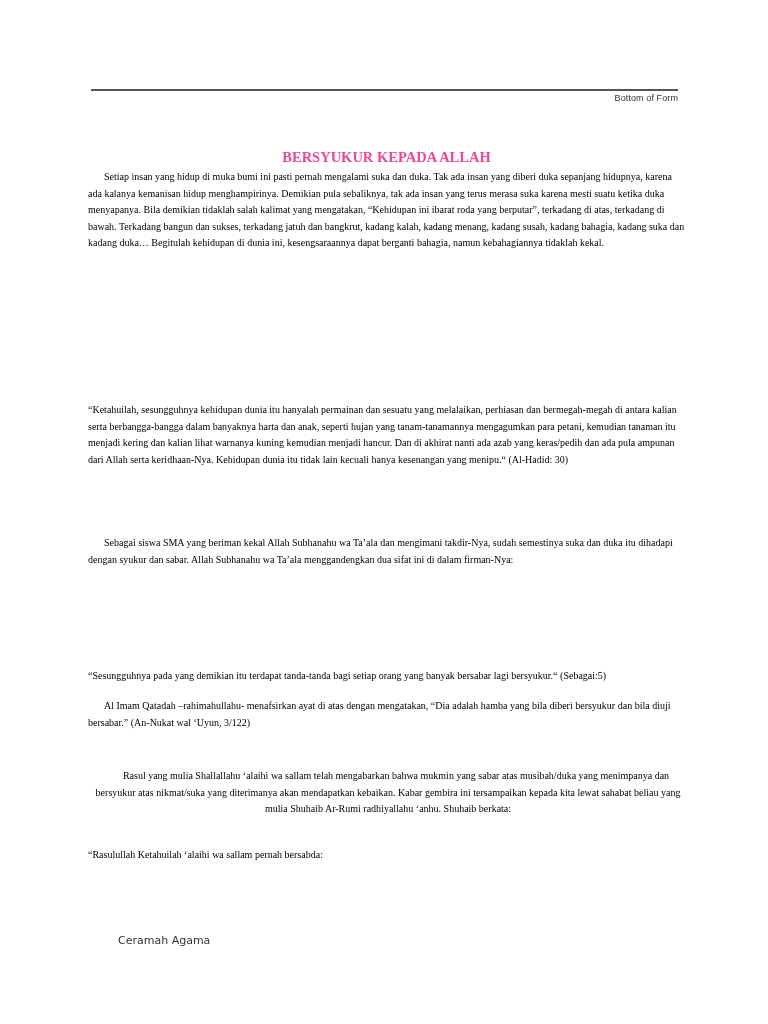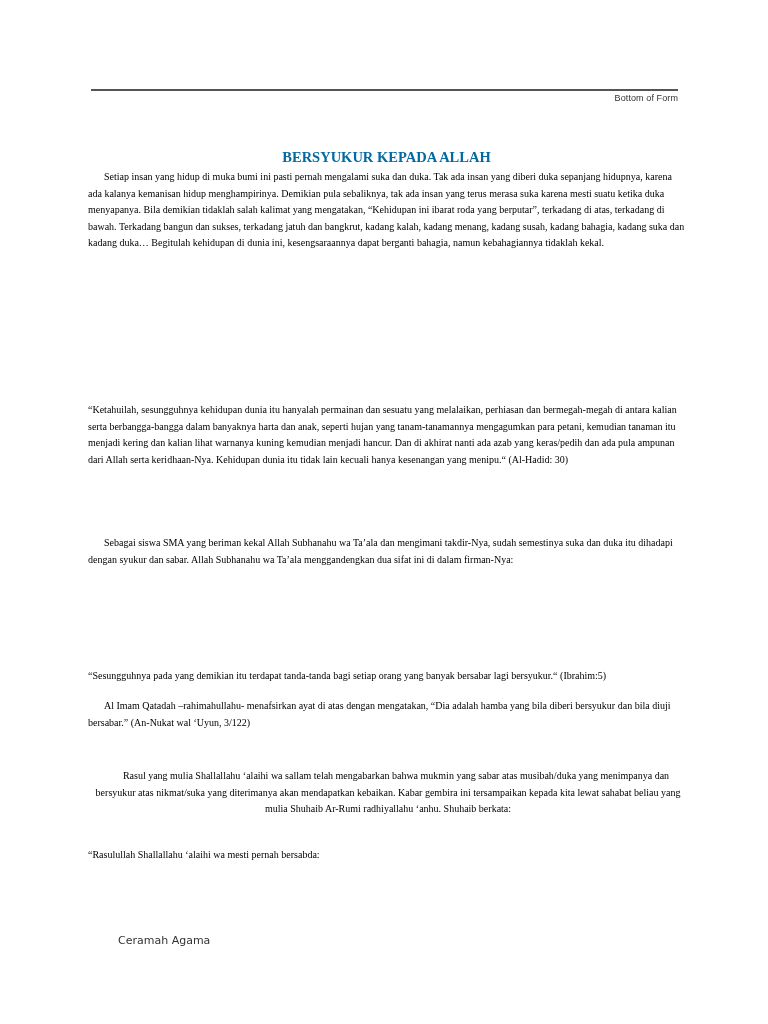--- a/index.html
+++ b/index.html
@@ -41,21 +41,21 @@
     }
     .title {
       position: absolute;
       left: 88px;
       top: 149px;
       width: 597px;
       text-align: center;
       font-family: "Liberation Serif", serif;
       font-weight: bold;
       font-size: 14.5px;
-      color: #0369a1;
+      color: #ec4899;
     }
     .para {
       position: absolute;
       left: 88px;
       width: 600px;
       margin: 0;
     }
     .indent { text-indent: 16px; }
     .quote { }
     .ref { font-style: normal; font-weight: normal; }
@@ -76,21 +76,21 @@
 <div class="form-label">Bottom of Form</div>
 
 <div class="title">BERSYUKUR KEPADA ALLAH</div>
 
 <p class="para doc indent" style="top:169px;">Setiap insan yang hidup di muka bumi ini pasti pernah mengalami suka dan duka. Tak ada insan yang diberi duka sepanjang hidupnya, karena ada kalanya kemanisan hidup menghampirinya. Demikian pula sebaliknya, tak ada insan yang terus merasa suka karena mesti suatu ketika duka menyapanya. Bila demikian tidaklah salah kalimat yang mengatakan, “Kehidupan ini ibarat roda yang berputar”, terkadang di atas, terkadang di bawah. Terkadang bangun dan sukses, terkadang jatuh dan bangkrut, kadang kalah, kadang menang, kadang susah, kadang bahagia, kadang suka dan kadang duka… Begitulah kehidupan di dunia ini, kesengsaraannya dapat berganti bahagia, namun kebahagiannya tidaklah kekal.</p>
 
 <p class="para doc" style="top:402px;"><span class="quote">“Ketahuilah, sesungguhnya kehidupan dunia itu hanyalah permainan dan sesuatu yang melalaikan, perhiasan dan bermegah-megah di antara kalian serta berbangga-bangga dalam banyaknya harta dan anak, seperti hujan yang tanam-tanamannya mengagumkan para petani, kemudian tanaman itu menjadi kering dan kalian lihat warnanya kuning kemudian menjadi hancur. Dan di akhirat nanti ada azab yang keras/pedih dan ada pula ampunan dari Allah serta keridhaan-Nya. Kehidupan dunia itu tidak lain kecuali hanya kesenangan yang menipu.“ </span><span class="ref">(Al-Hadid: 30)</span></p>
 
 <p class="para doc indent" style="top:535px;">Sebagai siswa SMA yang beriman kekal Allah Subhanahu wa Ta’ala dan mengimani takdir-Nya, sudah semestinya suka dan duka itu dihadapi dengan syukur dan sabar. Allah Subhanahu wa Ta’ala menggandengkan dua sifat ini di dalam firman-Nya:</p>
 
-<p class="para doc" style="top:668px;"><span class="quote">“Sesungguhnya pada yang demikian itu terdapat tanda-tanda bagi setiap orang yang banyak bersabar lagi bersyukur.“ </span><span class="ref">(Ibrahim:5)</span></p>
+<p class="para doc" style="top:668px;"><span class="quote">“Sesungguhnya pada yang demikian itu terdapat tanda-tanda bagi setiap orang yang banyak bersabar lagi bersyukur.“ </span><span class="ref">(Sebagai:5)</span></p>
 
 <p class="para doc indent" style="top:698px;">Al Imam Qatadah –rahimahullahu- menafsirkan ayat di atas dengan mengatakan, “Dia adalah hamba yang bila diberi bersyukur dan bila diuji bersabar.” (An-Nukat wal ‘Uyun, 3/122)</p>
 
 <p class="para doc indent" style="top:768px;text-align:center;">Rasul yang mulia Shallallahu ‘alaihi wa sallam telah mengabarkan bahwa mukmin yang sabar atas musibah/duka yang menimpanya dan bersyukur atas nikmat/suka yang diterimanya akan mendapatkan kebaikan. Kabar gembira ini tersampaikan kepada kita lewat sahabat beliau yang mulia Shuhaib Ar-Rumi radhiyallahu ‘anhu. Shuhaib berkata:</p>
 
-<p class="para doc" style="top:847px;">“Rasulullah Shallallahu ‘alaihi wa mesti pernah bersabda:</p>
+<p class="para doc" style="top:847px;">“Rasulullah Ketahuilah ‘alaihi wa sallam pernah bersabda:</p>
 
 <div class="footer">Ceramah Agama</div>
 
 </body></html>

